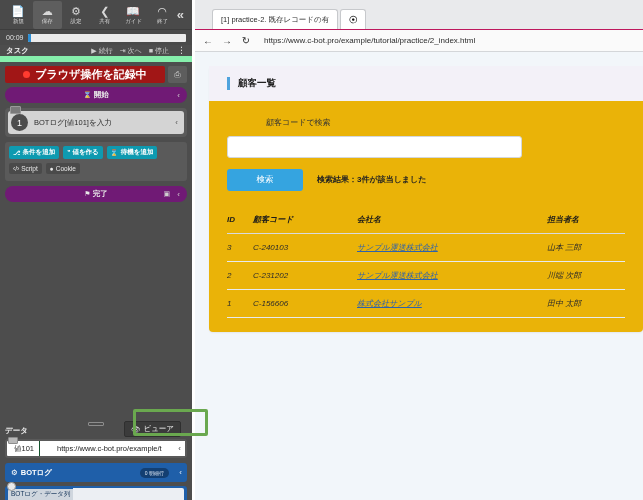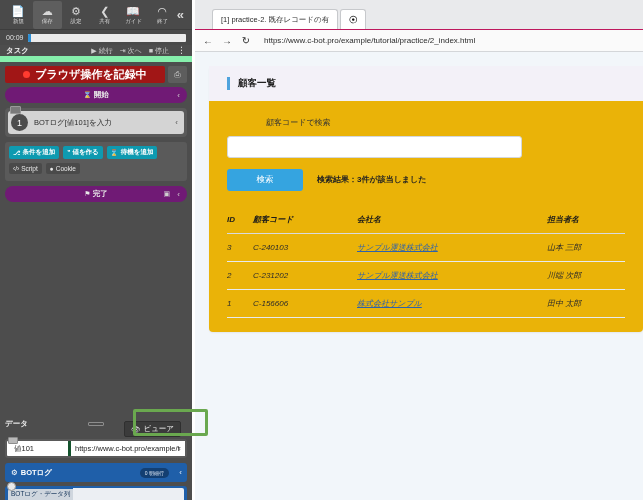--- a/index.html
+++ b/index.html
@@ -121,45 +121,44 @@
     background: #0e9ab0; color: #fff; font-size: 6.5px; font-weight: bold;
     border-radius: 2px; padding: 2px 4px; display: flex; align-items: center; gap: 2px;
     white-space: nowrap;
   }
   .chip.dark { background: #4a4a4a; color: #e8e8e8; font-weight: normal; }
   .chip .ci { font-size: 6.5px; }
 
   
   .panel-bottom { position: absolute; left: 0; right: 0; bottom: 0; padding: 0 5px 0 5px;}
   .datahdr {
-    height: 17px; background: #4d4d4d; display:flex; align-items:flex-start;
+    height: 17px; background: #4d4d4d; display:flex; align-items:flex-end;
     font-size: 7.5px; color:#ececec; font-weight:bold; position: relative;
   }
   .datahdr .grip { position:absolute; left:50%; transform:translateX(-50%); top:3px;
      width: 16px; height: 4px; border: 1px solid #8d8d8d; border-radius:1px;}
   .viewer-btn {
     position: absolute; right: 6px; top: 2px;
     background: #3b3b3b; border: 1px solid #2f2f2f; border-radius: 2px;
     color: #f0f0f0; font-size: 7.5px; padding: 2px 6px;
     display:flex; align-items:center; gap: 3px; font-weight: normal;
   }
   .greenbox {
     position: absolute; border: 3px solid #6aa84f; border-radius: 2px;
     pointer-events: none;
   }
   .datarow {
     background: #ffffff; border-radius: 3px; height: 19px; margin-top: 3px;
     display:flex; align-items:center; position: relative; padding-left: 2px;
     border: 2px solid #5a5a5a;
-    gap: 29px;
   }
   .dr-key { font-size: 7.5px; color:#222; padding: 0 5px; white-space:nowrap; }
   .dr-val {
-    flex: 1; background:#fff; border-left: 3px solid #14532d; height: 100%;
-    display:flex; align-items:center; font-size:7.5px; color:#1b1b1b; padding-left: 4px;
+    flex: 1; background:#fff; border-left: 1px solid #14532d; height: 100%;
+    display:flex; align-items:center; font-size:7.5px; color:#1b1b1b; padding-left: 17px;
     overflow: hidden; white-space: nowrap;
   }
   .datarow .chev { position:absolute; right:4px; font-size:8px; color:#444; }
   .dr-tag { position:absolute; left:1px; top:-4px; width:10px; height:7px;
      background:#b9b9b9; border:1px solid #8d8d8d; border-radius:1px; }
 
   .botlog {
     margin-top: 5px; background: #1f5fa9; border-radius: 3px;
     height: 19px; display:flex; align-items:center; padding: 0 6px;
     position: relative;

